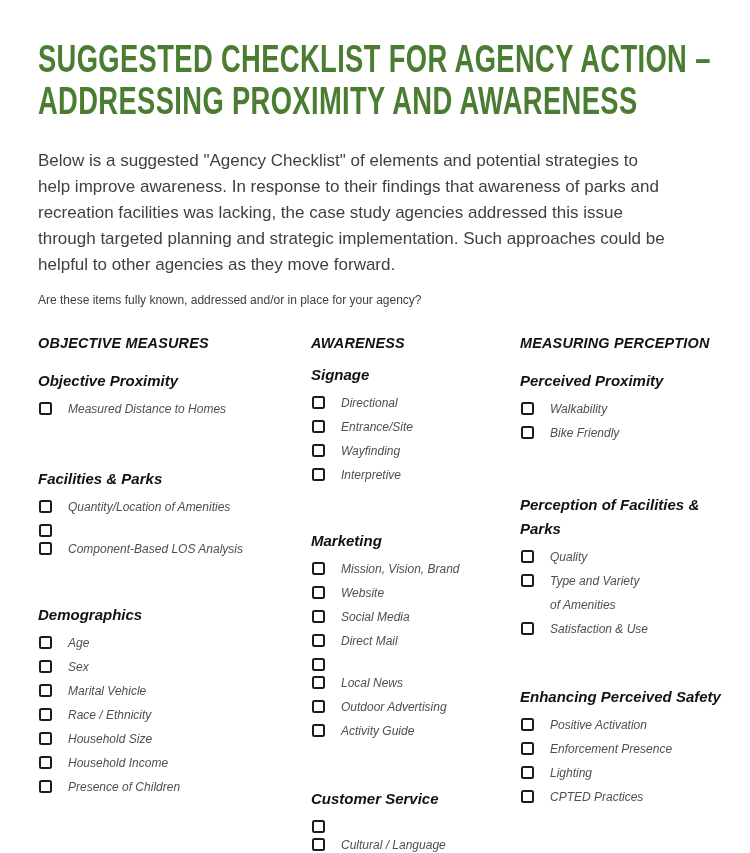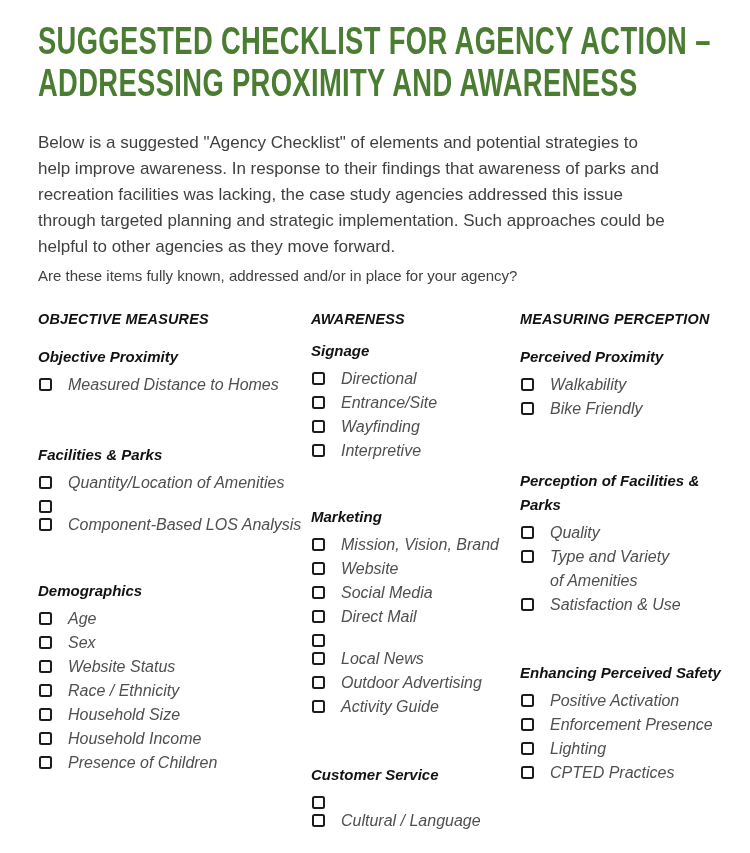--- a/index.html
+++ b/index.html
@@ -7,21 +7,21 @@
     --heading:#121212;
     --body-text:#3f3f3f;
     --item-text:#4f4f4f;
     --checkbox:#1c1c1c;
   }
   html,body{margin:0;padding:0;background:#ffffff;}
   .page{
     position:relative;
     width:750px;height:853px;
     box-sizing:border-box;
-    padding:20px 30px 0 38px;
+    padding:38px 30px 0 38px;
     background:#fff;
     font-family:"Liberation Sans",sans-serif;
     overflow:hidden;
   }
   h1.title{
     margin:0;
     color:var(--title-green);
     font-size:38px;
     font-weight:bold;
     line-height:42px;
@@ -33,22 +33,22 @@
   }
   h1.title .title-line{display:block;}
   p.intro{
     margin:26px 0 0;
     max-width:636px;
     font-size:17px;
     line-height:26px;
     color:var(--body-text);
   }
   p.question{
-    margin:3px 0 0;
-    font-size:15px;
+    margin:9px 0 0;
+    font-size:12px;
     line-height:26px;
     color:var(--body-text);
   }
   .columns{
     margin-top:20px;
     display:grid;
     grid-template-columns:273px 209px 1fr;
     font-style:italic;
   }
   .col-header{
@@ -69,21 +69,21 @@
     font-size:15px;
     font-weight:bold;
     color:var(--heading);
     line-height:24px;
     white-space:nowrap;
   }
   .items{list-style:none;margin:0;padding:0;}
   .item{
     display:flex;
     align-items:flex-start;
-    font-size:16px;
+    font-size:12px;
     line-height:24px;
     color:var(--item-text);
   }
   .checkbox{
     flex:none;
     width:9px;height:9px;
     border:2.5px solid var(--checkbox);
     border-radius:2.5px;
     margin:5px 16px 0 1px;
     background:#fff;
@@ -144,21 +144,21 @@
             <li class="item">
               <span class="checkbox"></span>
               <span class="item-label">Age</span>
             </li>
             <li class="item">
               <span class="checkbox"></span>
               <span class="item-label">Sex</span>
             </li>
             <li class="item">
               <span class="checkbox"></span>
-              <span class="item-label">Website Status</span>
+              <span class="item-label">Marital Vehicle</span>
             </li>
             <li class="item">
               <span class="checkbox"></span>
               <span class="item-label">Race / Ethnicity</span>
             </li>
             <li class="item">
               <span class="checkbox"></span>
               <span class="item-label">Household Size</span>
             </li>
             <li class="item">

